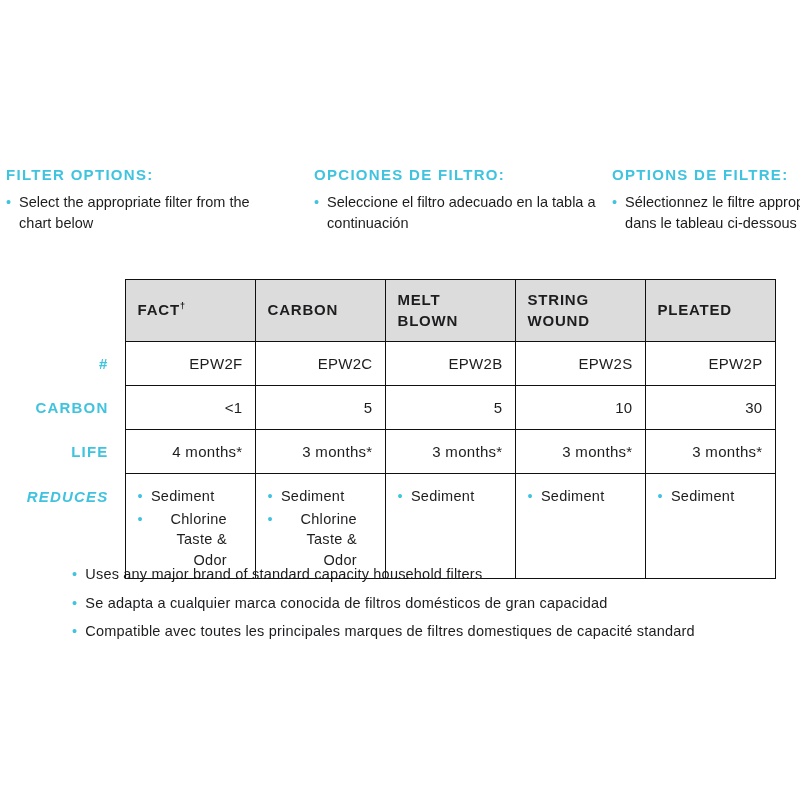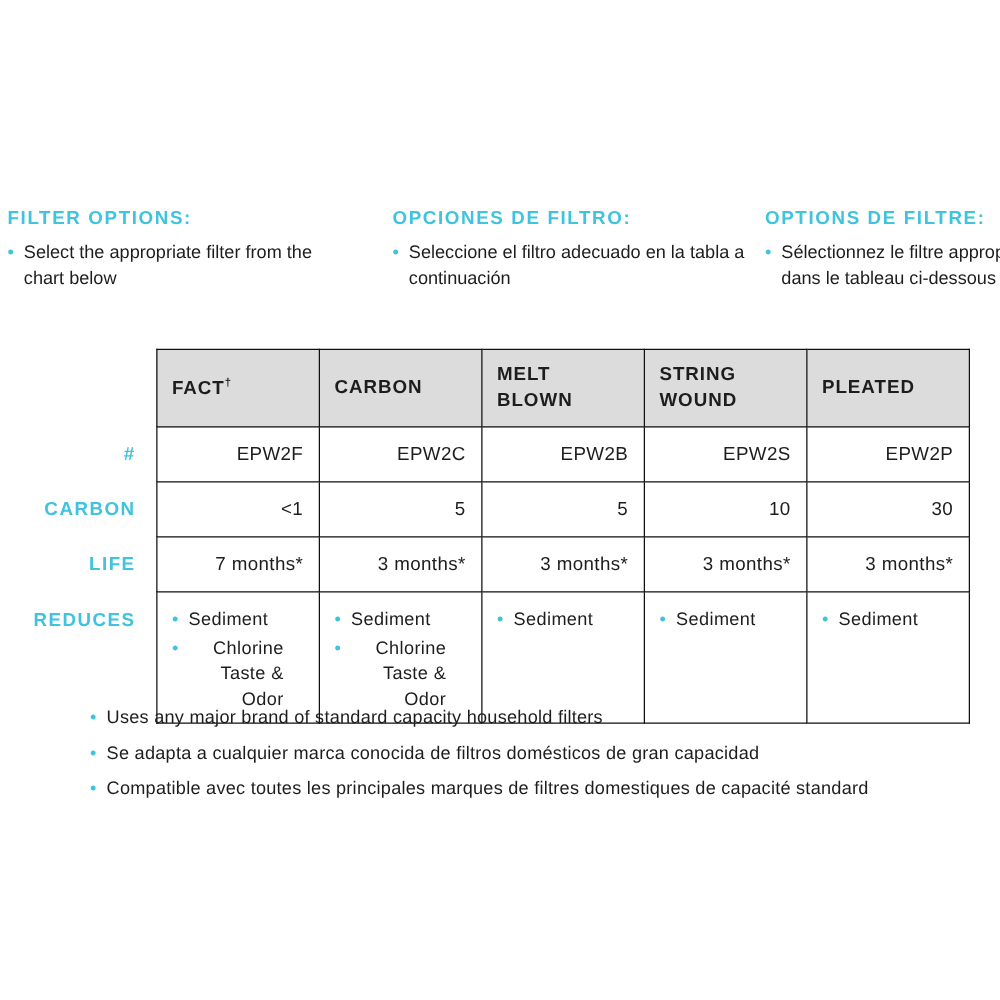--- a/index.html
+++ b/index.html
@@ -28,21 +28,21 @@
   
   .table-wrap { position: absolute; top: 279px; left: 8px; }
   table { border-collapse: collapse; }
   td, th { font-size: 15px; color: #1d1d1f; }
   .label-cell {
     width: 117px; border: none; background: #fff;
     text-align: right; padding-right: 16px;
     color: #3fc3de; font-weight: bold; letter-spacing: 1.2px;
     font-size: 15px; vertical-align: middle;
   }
-  .label-top { vertical-align: top; padding-top: 14px; }
+  .label-top { vertical-align: top; padding-top: 14px; font-style: italic; }
   .head-cell {
     width: 130px; height: 62px;
     background: #dcdcdc;
     border: 1.5px solid #101010;
     text-align: left; vertical-align: middle;
     padding: 8px 12px;
     font-weight: bold; letter-spacing: 0.8px;
   }
   .head-cell .head-text { display: inline-block; max-width: 80px; line-height: 1.35; }
   .head-cell sup { font-size: 9px; vertical-align: super; }
@@ -125,21 +125,21 @@
         <td class="label-cell">CARBON</td>
         <td class="data-cell">&lt;1</td>
         <td class="data-cell">5</td>
         <td class="data-cell">5</td>
         <td class="data-cell">10</td>
         <td class="data-cell">30</td>
       </tr>
 
       <tr>
         <td class="label-cell">LIFE</td>
-        <td class="data-cell">7 months*</td>
+        <td class="data-cell">4 months*</td>
         <td class="data-cell">3 months*</td>
         <td class="data-cell">3 months*</td>
         <td class="data-cell">3 months*</td>
         <td class="data-cell">3 months*</td>
       </tr>
 
       <tr>
         <td class="label-cell label-top">REDUCES</td>
         <td class="data-cell reduces-cell">
           <div class="bullet-line">

